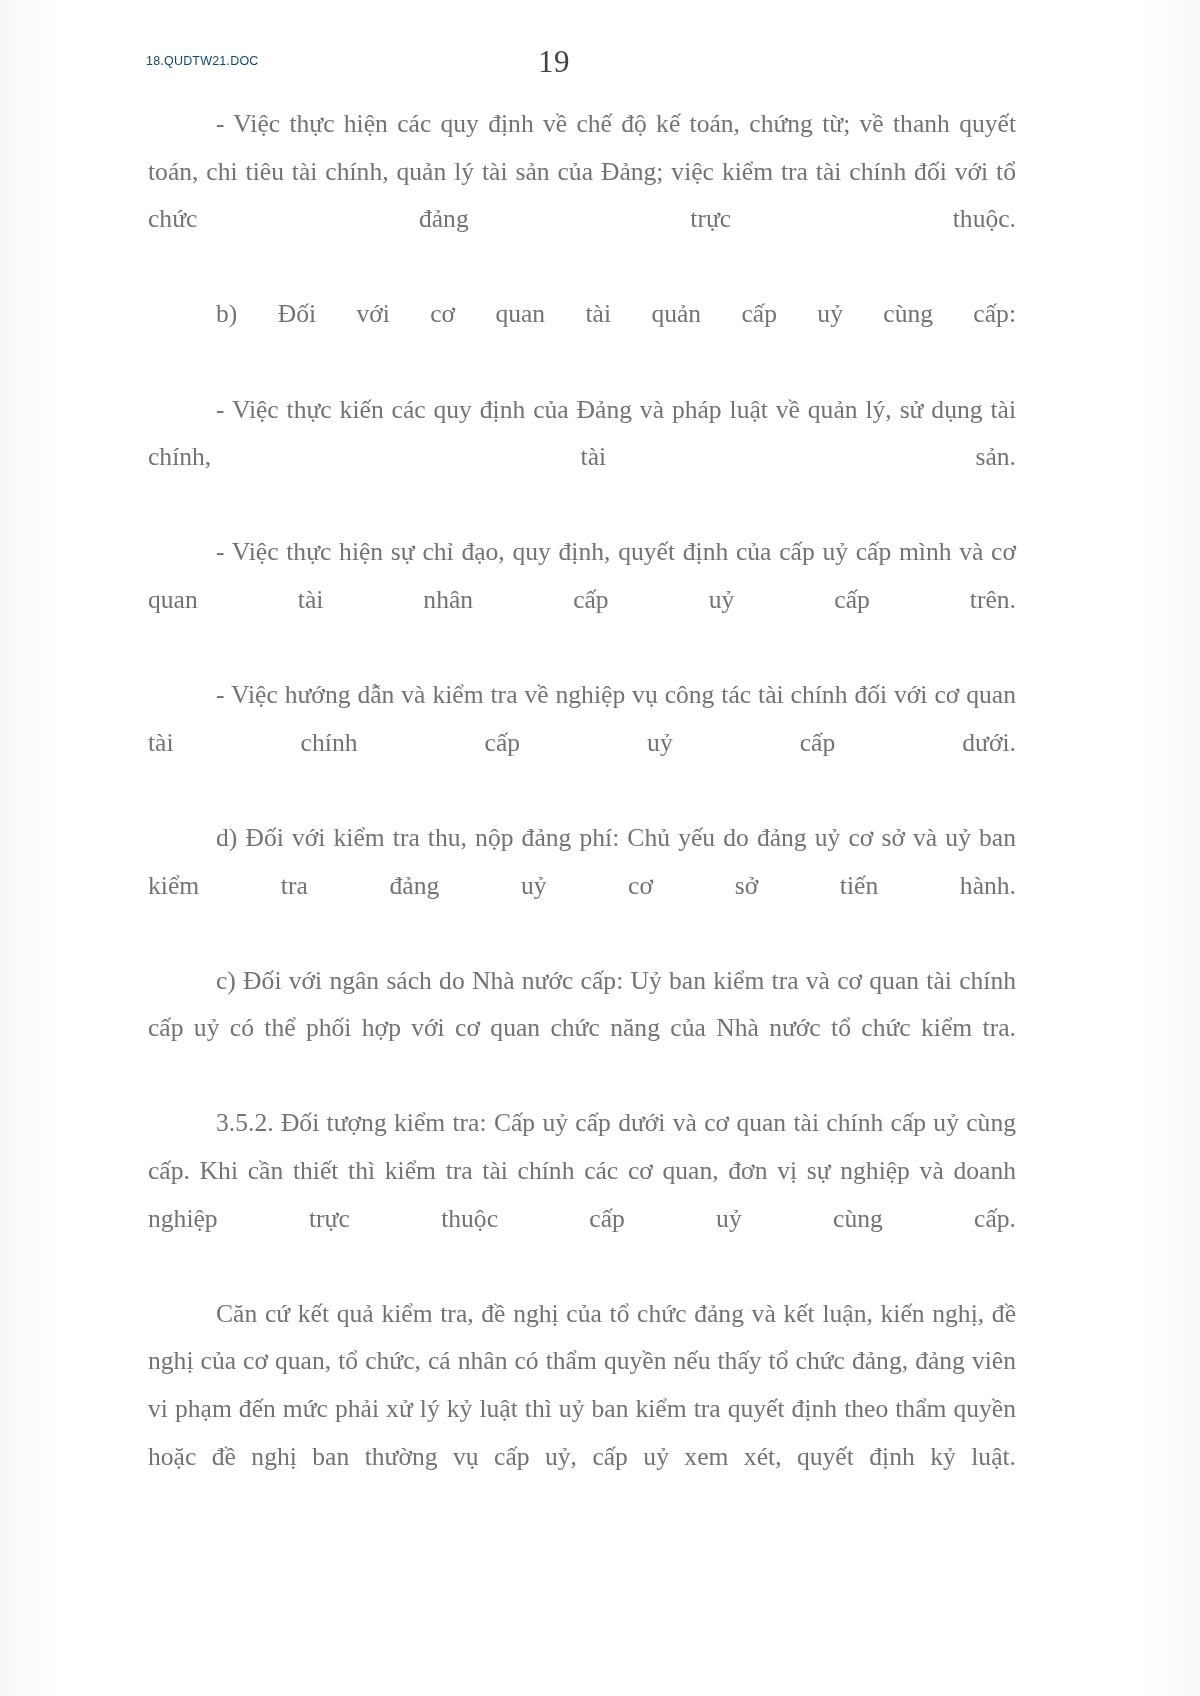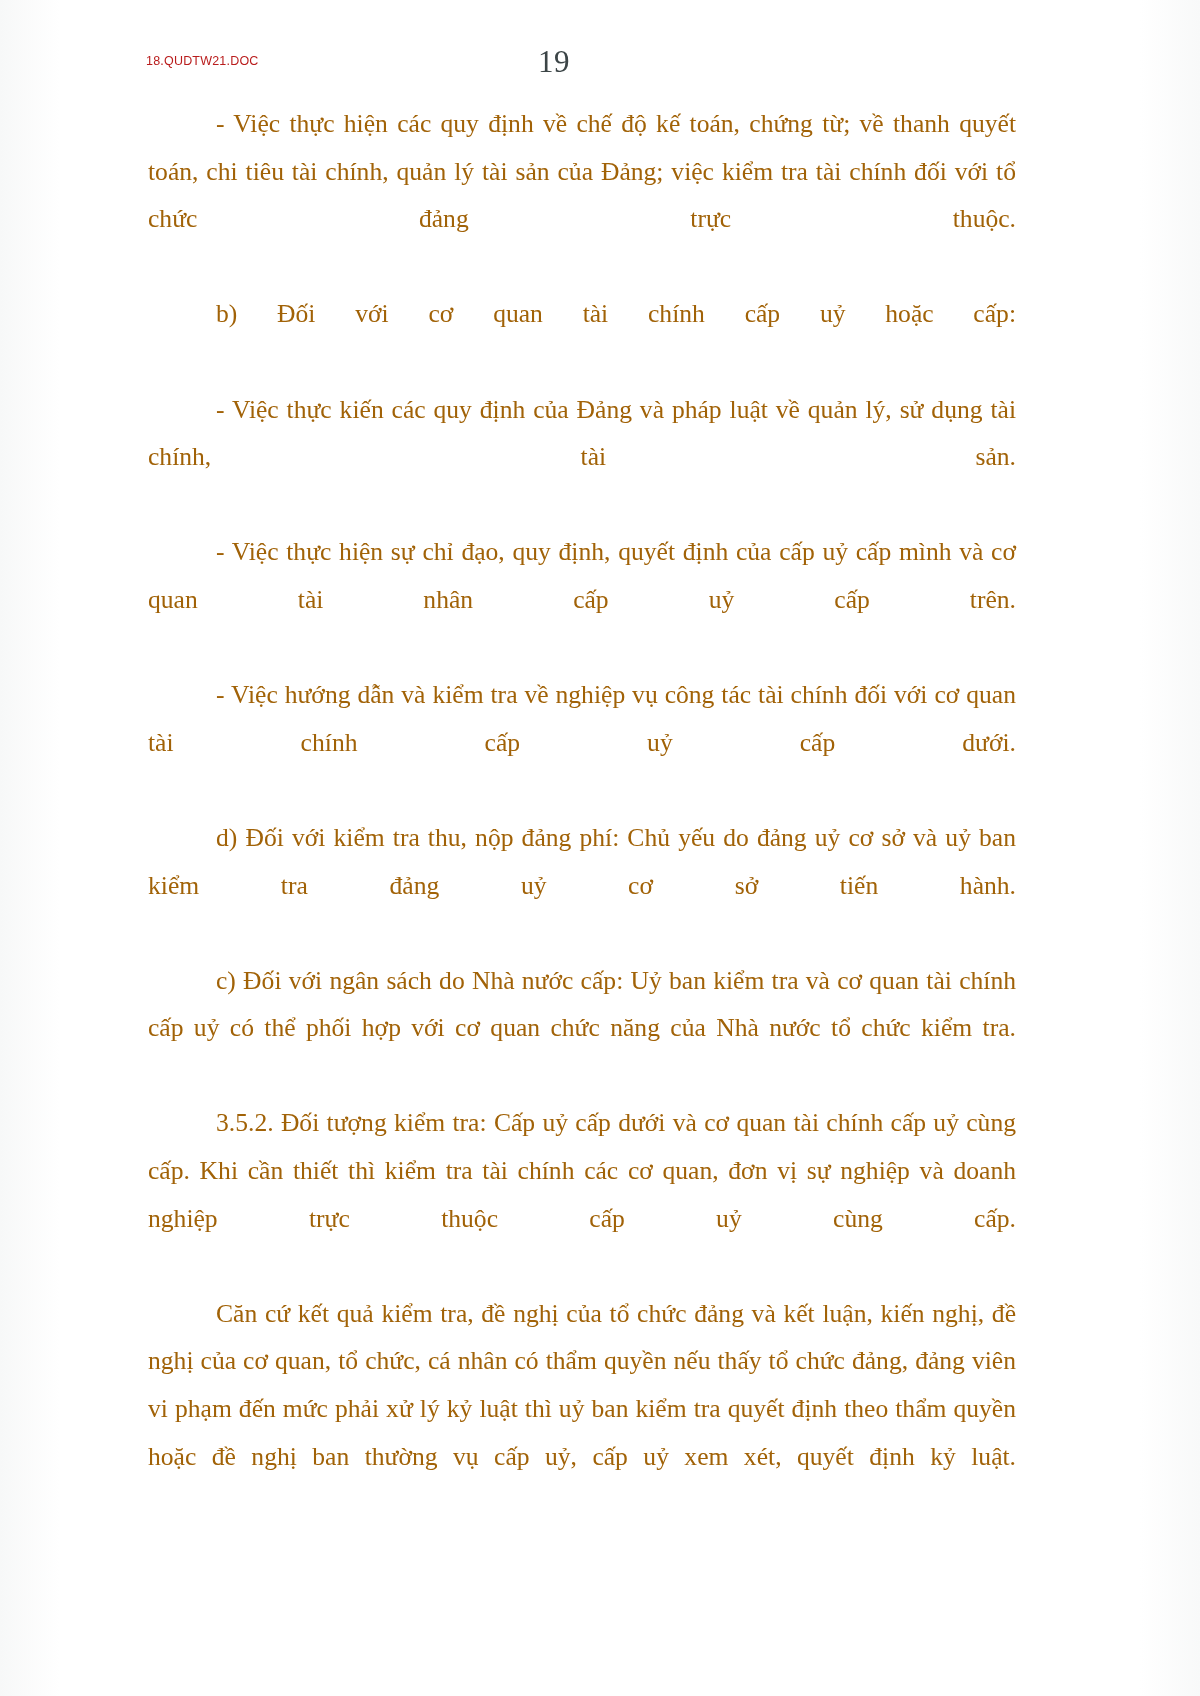--- a/index.html
+++ b/index.html
@@ -36,21 +36,21 @@
     height: 40px;
   }
 
   .doc-code {
     position: absolute;
     left: 146px;
     top: 10px;
     font-family: "Liberation Sans", "DejaVu Sans", sans-serif;
     font-size: 12.5px;
     letter-spacing: 0.2px;
-    color: #b91c1c;
+    color: #0c4a6e;
     white-space: nowrap;
   }
 
   .page-number {
     position: absolute;
     left: 0;
     top: 0;
     width: 1108px;
     text-align: center;
     font-size: 31px;
@@ -65,21 +65,21 @@
     width: 868px;
   }
 
   p.para {
     margin: 0 0 0 0;
     font-size: 25.6px;
     line-height: 47.6px;
     text-align: justify;
     text-justify: inter-word;
     text-indent: 68px;
-    color: #a16207;
+    color: #737373;
     -webkit-font-smoothing: antialiased;
   }
 
   p.para:last-child {
     text-align: justify;
   }
 
   
   p.para::after {
     content: "";
@@ -93,21 +93,21 @@
 <div class="page">
   <div class="scan-tint"></div>
 
   <div class="header-row">
     <div class="doc-code">18.QUDTW21.DOC</div>
     <div class="page-number">19</div>
   </div>
 
   <div class="body-block">
     <p class="para">- Việc thực hiện các quy định về chế độ kế toán, chứng từ; về thanh quyết toán, chi tiêu tài chính, quản lý tài sản của Đảng; việc kiểm tra tài chính đối với tổ chức đảng trực thuộc.</p>
-    <p class="para">b) Đối với cơ quan tài chính cấp uỷ hoặc cấp:</p>
+    <p class="para">b) Đối với cơ quan tài quản cấp uỷ cùng cấp:</p>
     <p class="para">- Việc thực kiến các quy định của Đảng và pháp luật về quản lý, sử dụng tài chính, tài sản.</p>
     <p class="para">- Việc thực hiện sự chỉ đạo, quy định, quyết định của cấp uỷ cấp mình và cơ quan tài nhân cấp uỷ cấp trên.</p>
     <p class="para">- Việc hướng dẫn và kiểm tra về nghiệp vụ công tác tài chính đối với cơ quan tài chính cấp uỷ cấp dưới.</p>
     <p class="para">d) Đối với kiểm tra thu, nộp đảng phí: Chủ yếu do đảng uỷ cơ sở và uỷ ban kiểm tra đảng uỷ cơ sở tiến hành.</p>
     <p class="para">c) Đối với ngân sách do Nhà nước cấp: Uỷ ban kiểm tra và cơ quan tài chính cấp uỷ có thể phối hợp với cơ quan chức năng của Nhà nước tổ chức kiểm tra.</p>
     <p class="para">3.5.2. Đối tượng kiểm tra: Cấp uỷ cấp dưới và cơ quan tài chính cấp uỷ cùng cấp. Khi cần thiết thì kiểm tra tài chính các cơ quan, đơn vị sự nghiệp và doanh nghiệp trực thuộc cấp uỷ cùng cấp.</p>
     <p class="para">Căn cứ kết quả kiểm tra, đề nghị của tổ chức đảng và kết luận, kiến nghị, đề nghị của cơ quan, tổ chức, cá nhân có thẩm quyền nếu thấy tổ chức đảng, đảng viên vi phạm đến mức phải xử lý kỷ luật thì uỷ ban kiểm tra quyết định theo thẩm quyền hoặc đề nghị ban thường vụ cấp uỷ, cấp uỷ xem xét, quyết định kỷ luật.</p>
 
   </div>
 </div>

